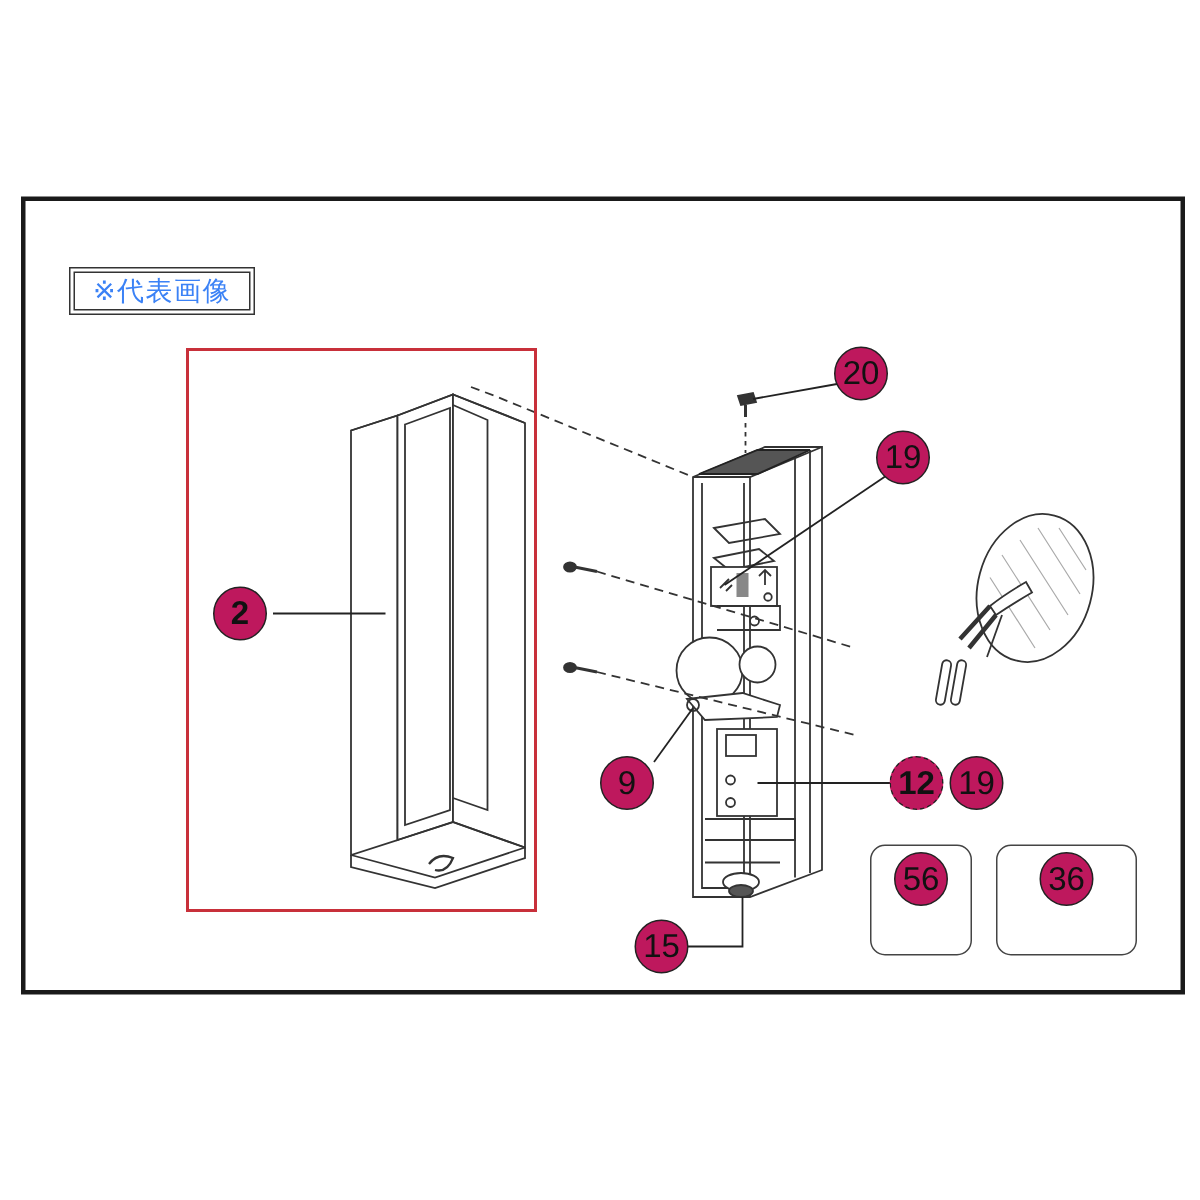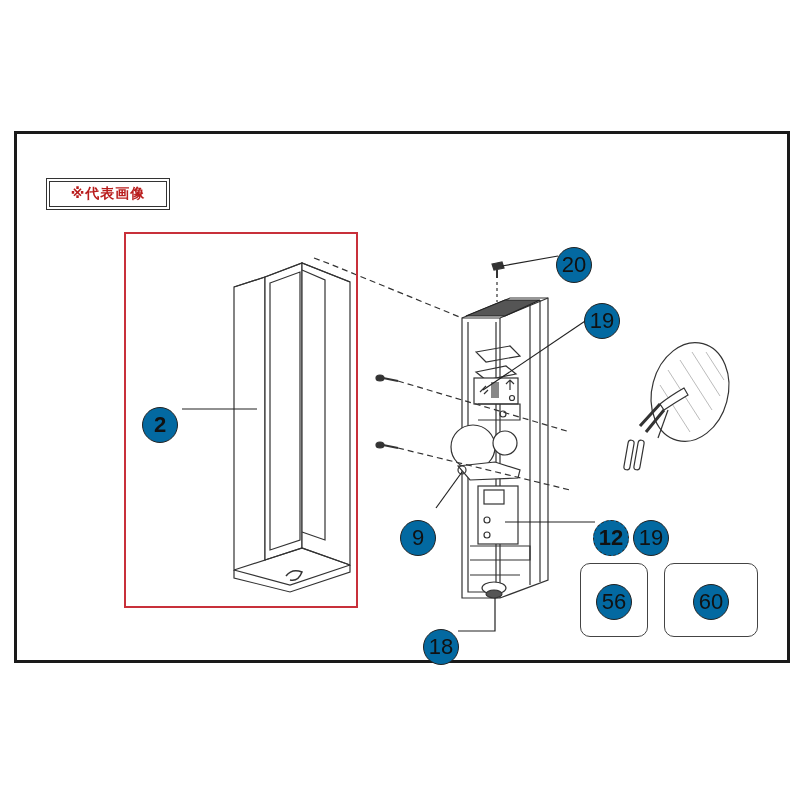--- a/index.html
+++ b/index.html
@@ -1,22 +1,22 @@
 <!DOCTYPE html>
 <html><head>
 <meta charset="utf-8">
 <style>
   html, body { margin:0; padding:0; background:#ffffff; }
   body { width:800px; height:800px; position:relative; overflow:hidden; font-family:"Liberation Sans", sans-serif; }
   .frame { position:absolute; left:14px; top:131px; width:770px; height:526px; border:3px solid #1a1a1a; box-sizing:content-box; }
   .note { position:absolute; left:46px; top:178px; width:124px; height:32px; border:1px solid #333; box-sizing:border-box; padding:2px; }
-  .note-inner { width:100%; height:100%; border:1px solid #333; box-sizing:border-box; display:flex; align-items:center; justify-content:center; font-size:14px; color:#b91c1c; letter-spacing:1px; font-family:"DejaVu Sans", sans-serif;font-weight:bold; }
+  .note-inner { width:100%; height:100%; border:1px solid #333; box-sizing:border-box; display:flex; align-items:center; justify-content:center; font-size:18px; color:#3b82f6; letter-spacing:1px; font-family:"DejaVu Sans", sans-serif; }
   .highlight { position:absolute; left:124px; top:232px; width:234px; height:376px; border:2px solid #c8303a; box-sizing:border-box; }
   svg.diagram { position:absolute; left:0; top:0; width:800px; height:800px; }
-  .callout { position:absolute; width:36px; height:36px; border:1.5px solid #222; border-radius:50%; box-sizing:border-box; display:flex; align-items:center; justify-content:center; font-size:22px; font-weight:400; color:#111; background:#0369a1; font-family:"Liberation Sans", sans-serif;margin-top:16px; }
+  .callout { position:absolute; width:36px; height:36px; border:1.5px solid #222; border-radius:50%; box-sizing:border-box; display:flex; align-items:center; justify-content:center; font-size:22px; font-weight:400; color:#111; background:#be185d; font-family:"Liberation Sans", sans-serif; }
   .callout.dashed { border-style:dashed;font-weight:bold; }
   .callout.bold { font-weight:700; }
   .acc-box { position:absolute; border:1.5px solid #444; border-radius:10px; box-sizing:border-box; background:#fff; }
 </style>
 </head>
 <body>
 
 <div class="frame"></div>
 
 <div class="note">
@@ -131,19 +131,19 @@
 </svg>
 
 <div class="highlight"></div>
 
 <div class="callout bold" style="left:142px;top:391px;">2</div>
 <div class="callout" style="left:556px;top:231px;">20</div>
 <div class="callout" style="left:584px;top:287px;">19</div>
 <div class="callout" style="left:400px;top:504px;">9</div>
 <div class="callout dashed" style="left:593px;top:504px;">12</div>
 <div class="callout" style="left:633px;top:504px;">19</div>
-<div class="callout" style="left:423px;top:613px;">18</div>
+<div class="callout" style="left:423px;top:613px;">15</div>
 
 <div class="acc-box" style="left:580px;top:563px;width:68px;height:74px;"></div>
 <div class="callout" style="left:596px;top:568px;">56</div>
 
 <div class="acc-box" style="left:664px;top:563px;width:94px;height:74px;"></div>
-<div class="callout" style="left:693px;top:568px;">60</div>
+<div class="callout" style="left:693px;top:568px;">36</div>
 
 </body></html>

